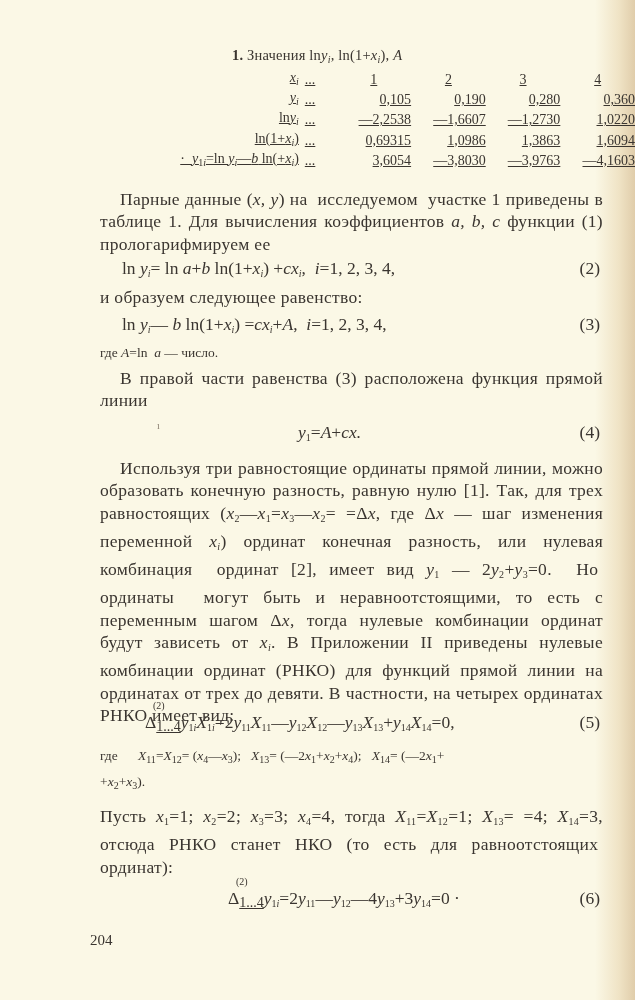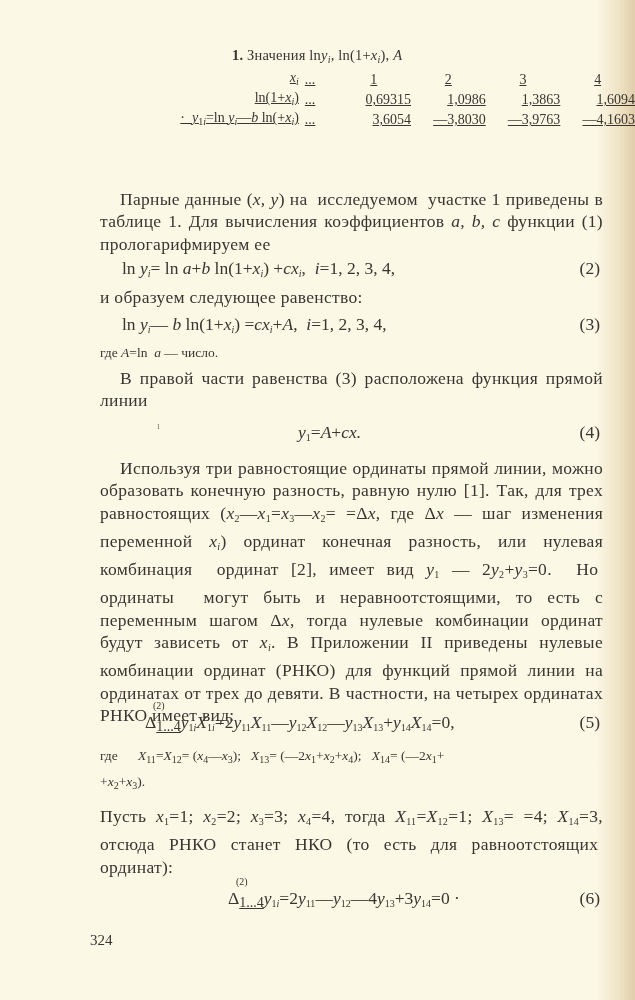--- a/index.html
+++ b/index.html
@@ -64,20 +64,36 @@
   <tbody>
       <tr class="head">
     <td class="lbl"><i>x<sub>i</sub></i></td>
     <td class="dots">...</td>
     <td class="num">1</td>
     <td class="num">2</td>
     <td class="num">3</td>
     <td class="num">4</td>
   </tr>
   <tr>
+    <td class="lbl"><i>y<sub>i</sub></i></td>
+    <td class="dots">...</td>
+    <td class="num">0,105</td>
+    <td class="num">0,190</td>
+    <td class="num">0,280</td>
+    <td class="num">0,360</td>
+  </tr>
+  <tr>
+    <td class="lbl">ln<i>y<sub>i</sub></i></td>
+    <td class="dots">...</td>
+    <td class="num">—2,2538</td>
+    <td class="num">—1,6607</td>
+    <td class="num">—1,2730</td>
+    <td class="num">1,0220</td>
+  </tr>
+  <tr>
     <td class="lbl">ln(1+<i>x<sub>i</sub></i>)</td>
     <td class="dots">...</td>
     <td class="num">0,69315</td>
     <td class="num">1,0986</td>
     <td class="num">1,3863</td>
     <td class="num">1,6094</td>
   </tr>
   <tr>
     <td class="lbl">·&nbsp;&nbsp;<i>y</i><sub>1<i>i</i></sub>=ln <i>y<sub>i</sub></i>—<i>b</i> ln(+<i>x<sub>i</sub></i>)</td>
     <td class="dots">...</td>
@@ -134,13 +150,13 @@
 
 <div class="para" style="top:805px;">
   Пусть <i>x</i><sub>1</sub>=1; <i>x</i><sub>2</sub>=2; <i>x</i><sub>3</sub>=3; <i>x</i><sub>4</sub>=4, тогда <i>X</i><sub>11</sub>=<i>X</i><sub>12</sub>=1; <i>X</i><sub>13</sub>= =4; <i>X</i><sub>14</sub>=3, отсюда РНКО станет НКО (то есть для равноотстоящих&nbsp; ординат):
 </div>
 
 <div class="eq" style="top:888px;">
   <span class="body" style="left:128px;"><span class="delta">Δ<span class="up">(2)</span><span class="dn">1...4</span></span><i>y</i><sub>1<i>i</i></sub>=2<i>y</i><sub>11</sub>—<i>y</i><sub>12</sub>—4<i>y</i><sub>13</sub>+3<i>y</i><sub>14</sub>=0 ·</span>
   <span class="num">(6)</span>
 </div>
 
-<div class="page-num">324</div>
+<div class="page-num">204</div>
 
 </body></html>

